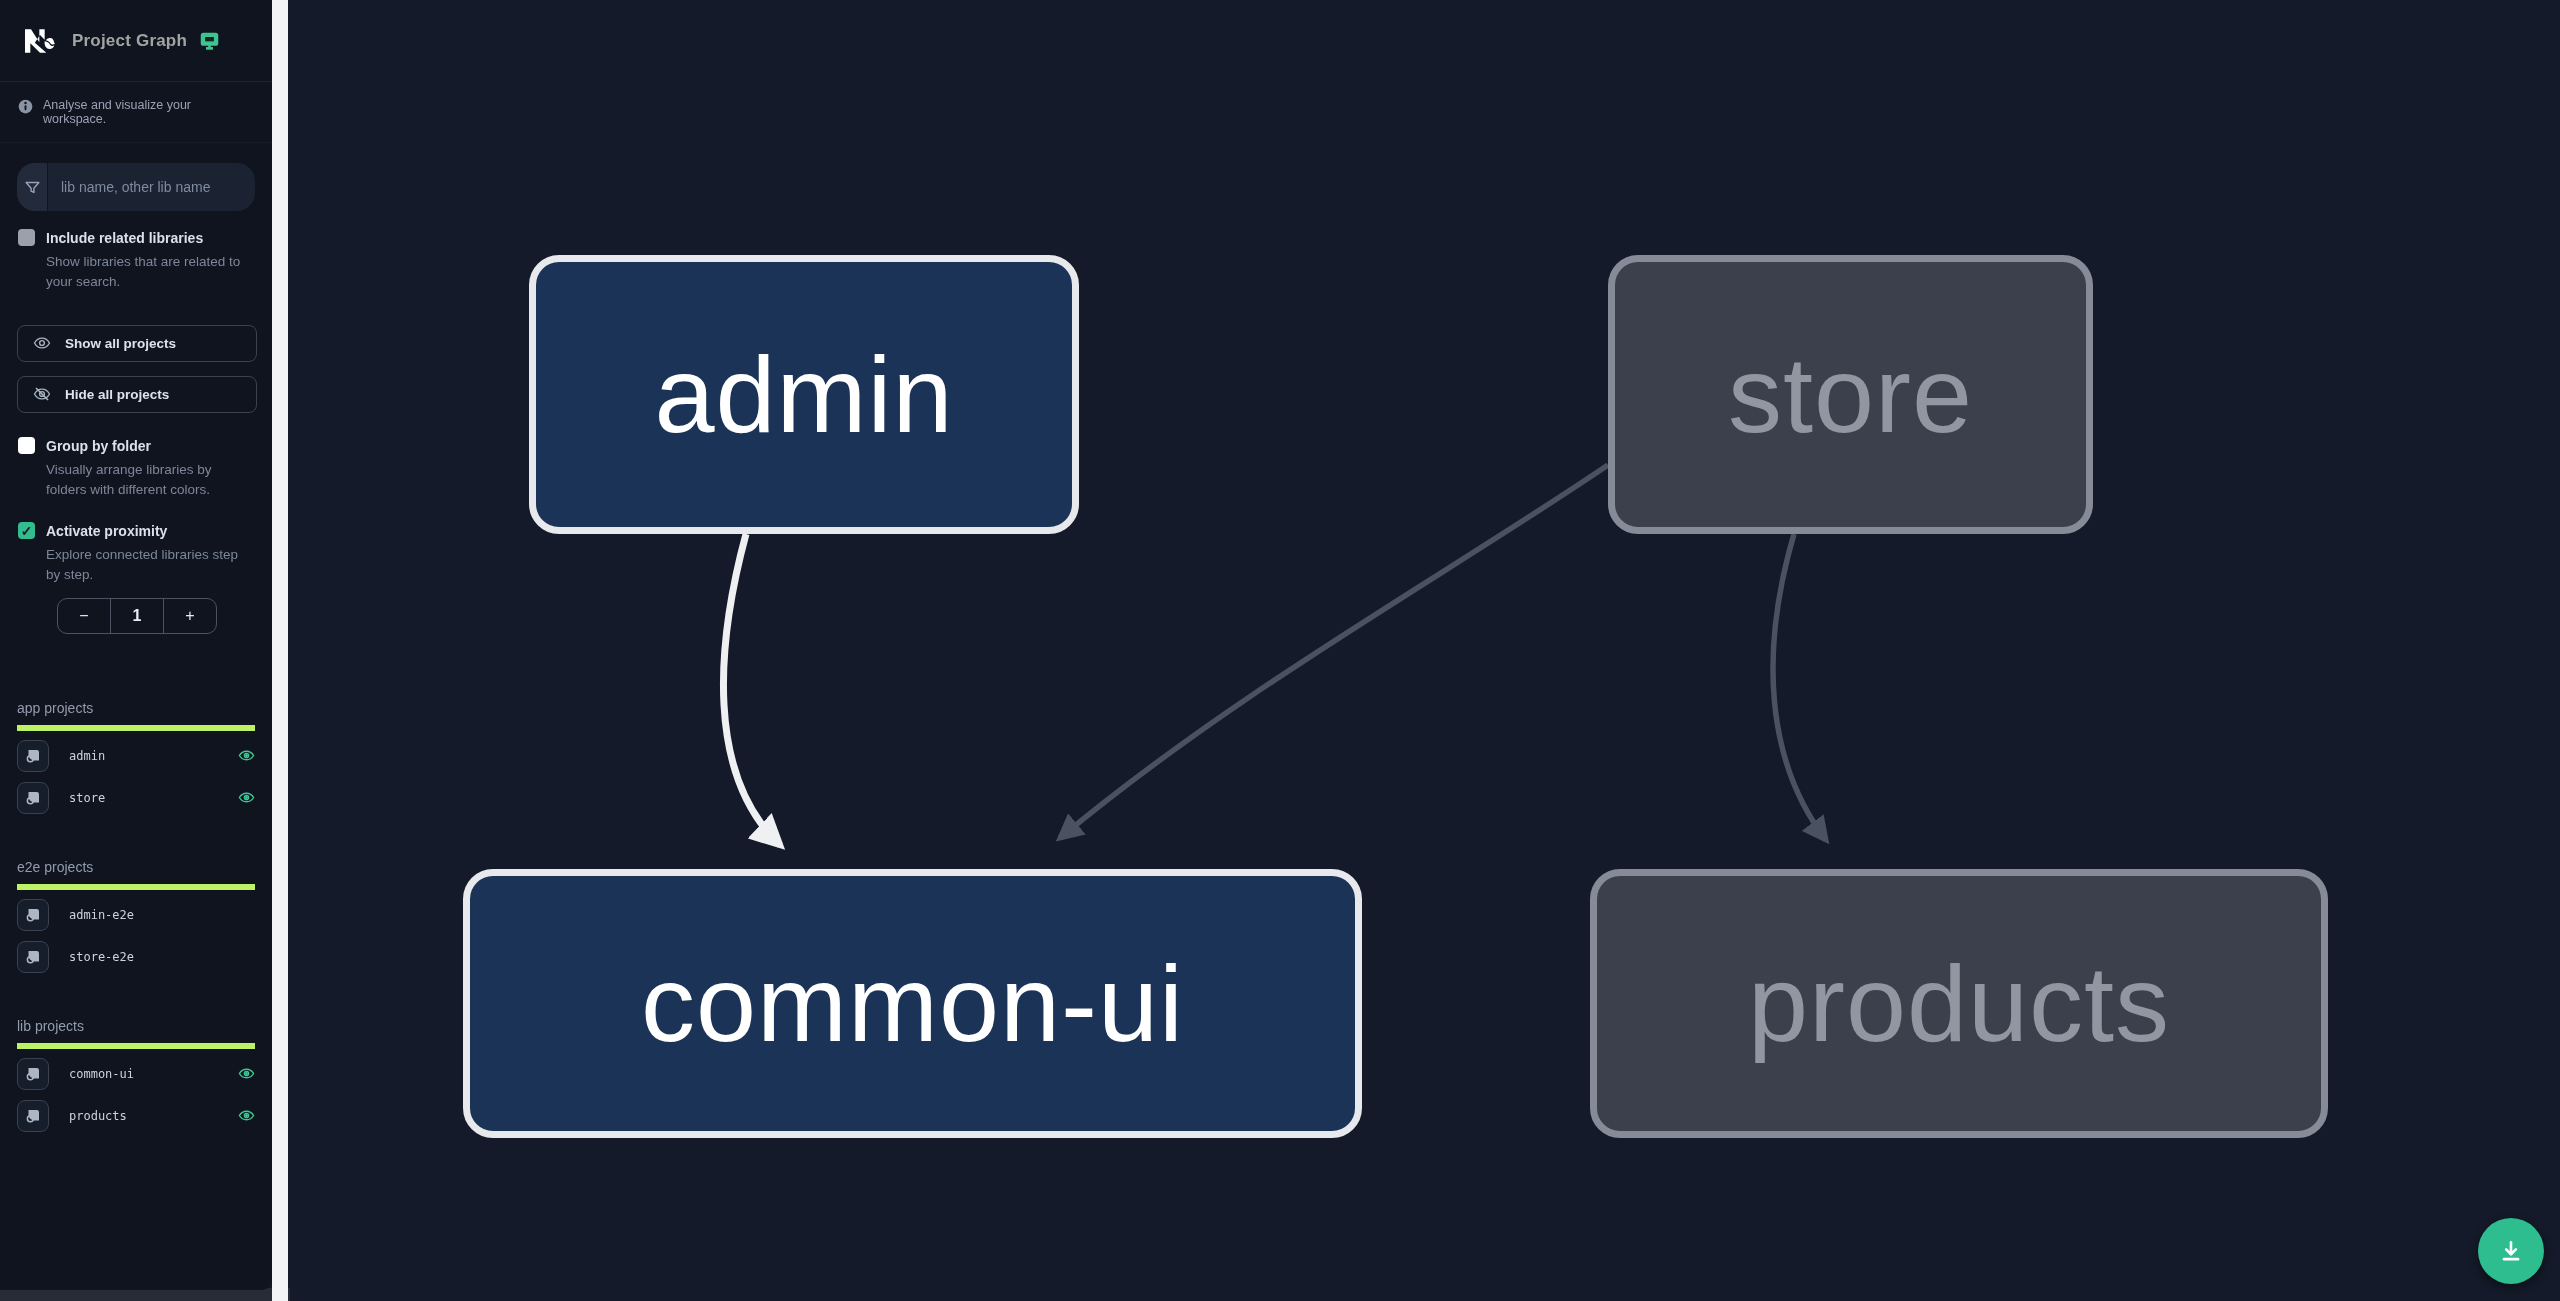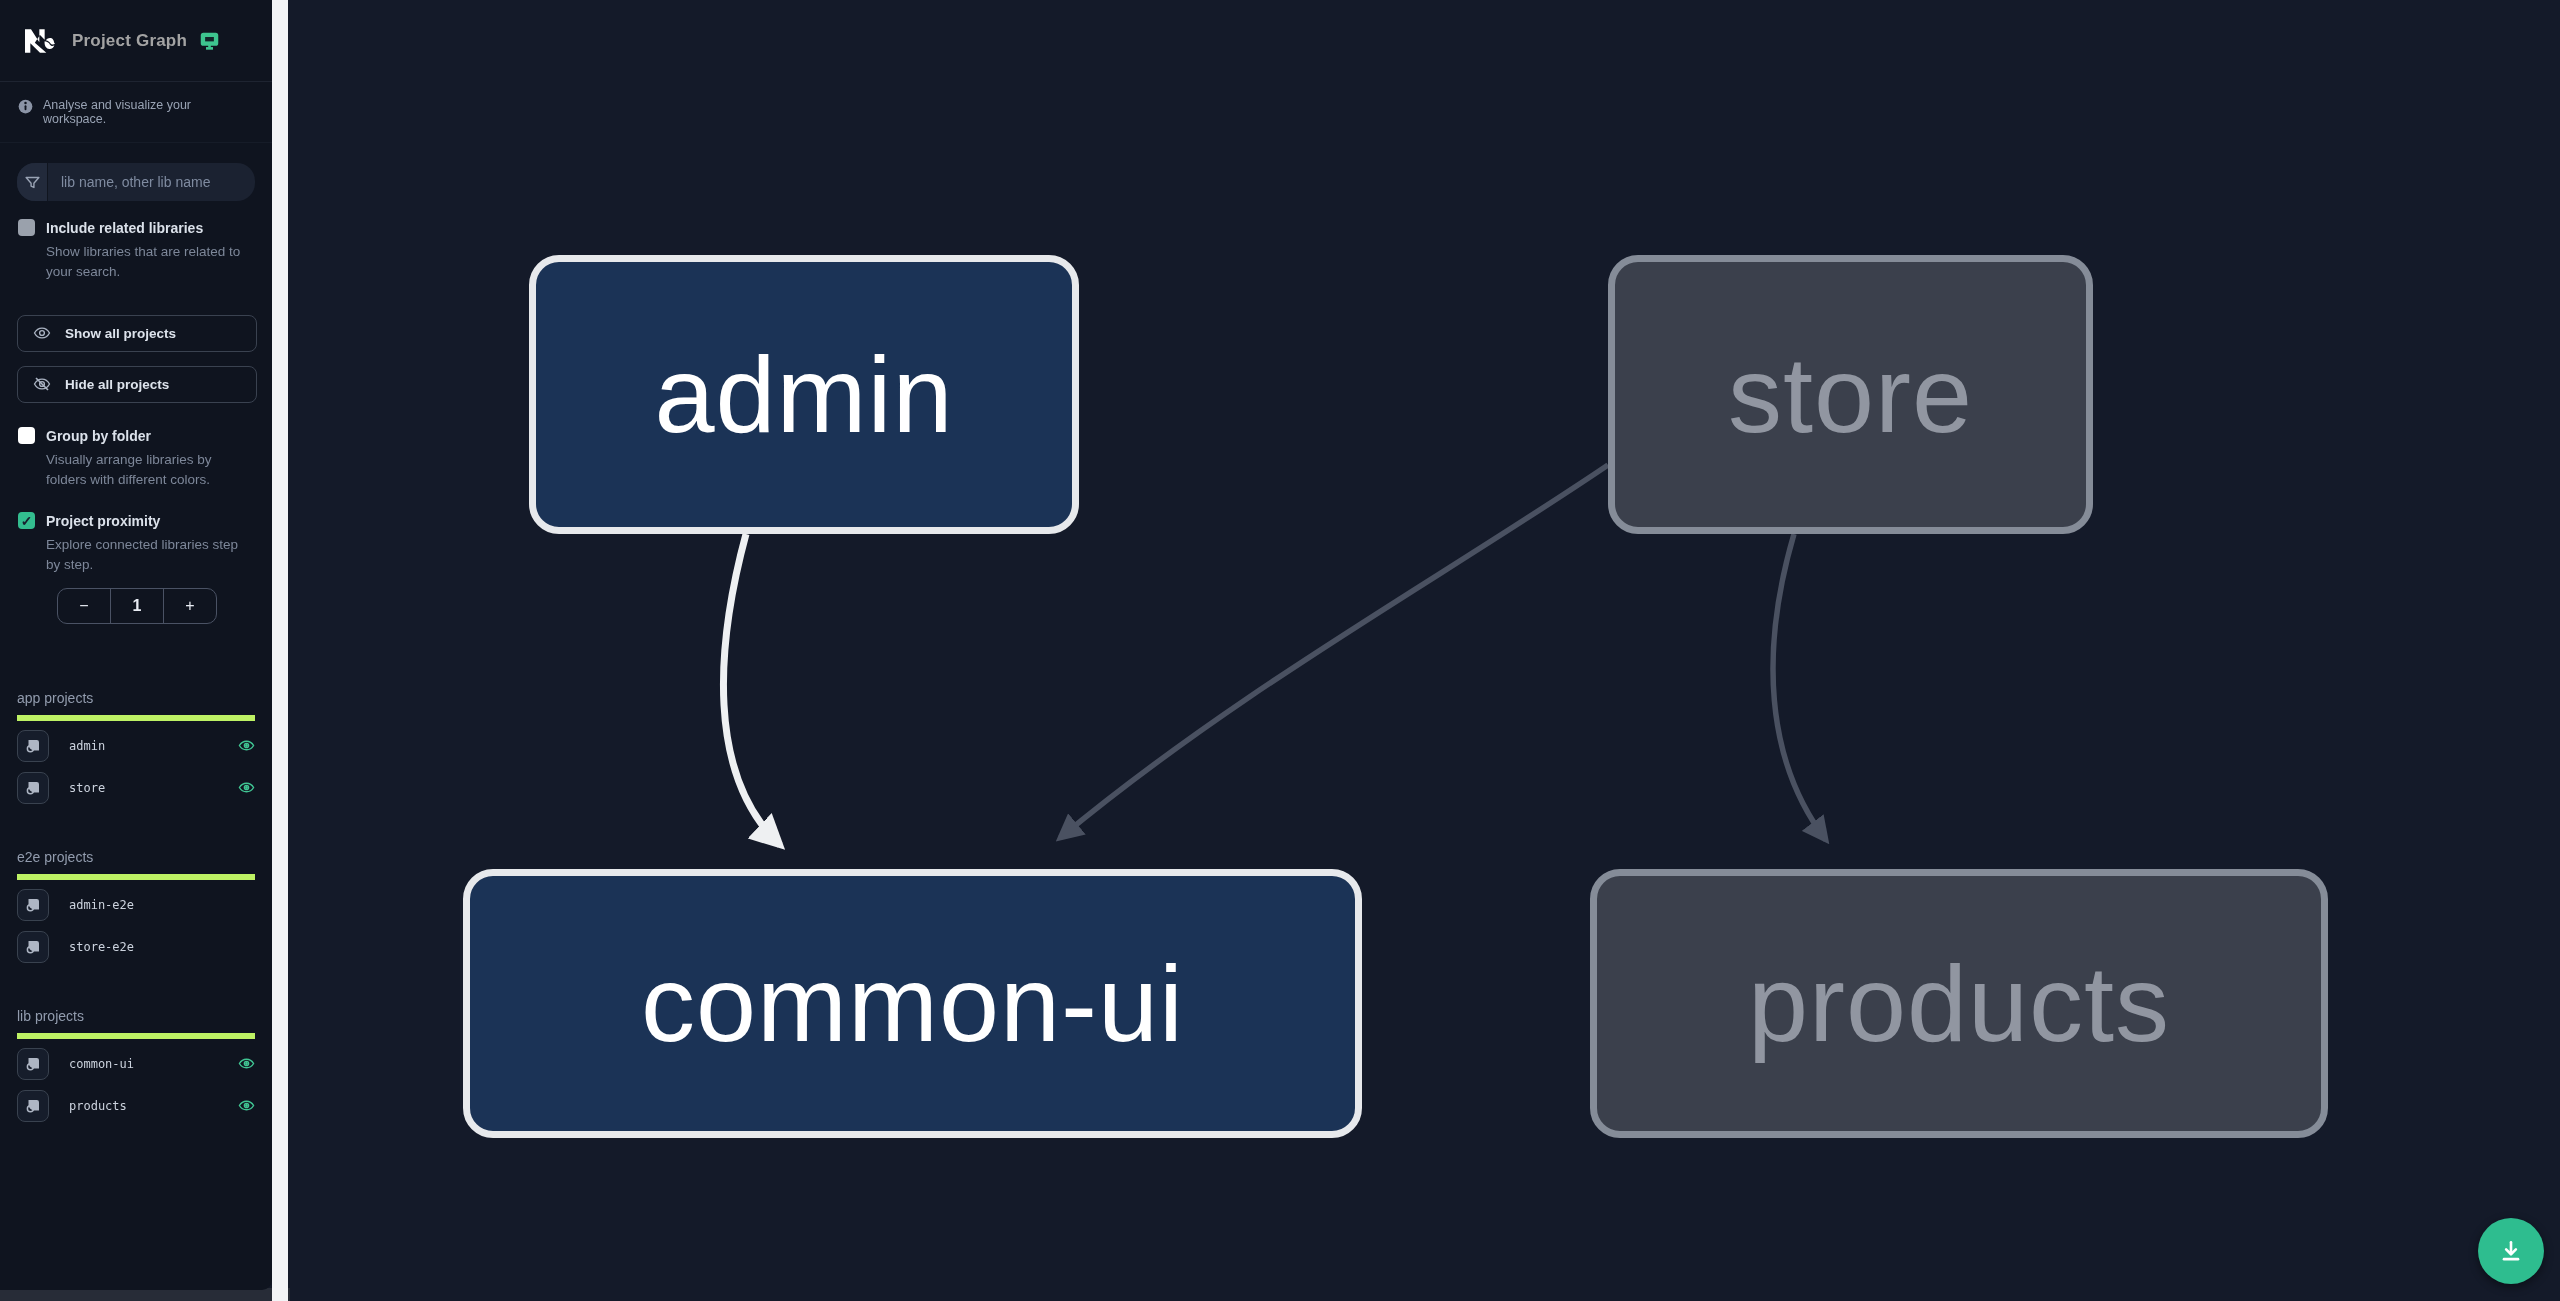--- a/index.html
+++ b/index.html
@@ -13,21 +13,21 @@
              background:#272c37; z-index:2; }
   .resizer { position:absolute; left:272px; top:0; width:16px; height:1301px;
              background:#f3f4f6; z-index:4; }
 
   .sb-header { height:82px; display:flex; align-items:center; padding:0 20px; gap:12px;
                border-bottom:1px solid #1e2431; }
   .sb-title { font-size:17px; font-weight:bold; color:#a3a3a3; letter-spacing:.2px; }
   .sb-sub { display:flex; gap:10px; padding:16px 18px; font-size:12.5px; color:#99a3b4;
             border-bottom:1px solid #161c28; align-items:flex-start; }
 
-  .search-box { margin:20px 17px 0; height:38px; display:flex; border-radius:18px;
+  .search-box { margin:20px 17px 0; height:48px; display:flex; border-radius:18px;
                 overflow:hidden; background:#1b2231; }
   .search-icon-cell { width:40px; display:flex; align-items:center; justify-content:center;
                 background:#222a3b; border-right:1px solid #10151f; }
   .search-input { flex:1; background:transparent; border:none; outline:none; color:#c7cfdd;
                 padding:0 13px; font-size:14px; font-family:"Liberation Sans",sans-serif; }
   .search-input::placeholder { color:#7f8ba0; }
 
   .opt { padding:0 18px; }
   .opt-row { display:flex; align-items:flex-end; gap:11px; }
   .cbx { width:17px; height:17px; border-radius:4px; flex:0 0 auto; }
@@ -153,21 +153,21 @@
     <div class="opt-row">
       <span class="cbx white"></span>
       <span class="opt-label">Group by folder</span>
     </div>
     <div class="opt-desc">Visually arrange libraries by folders with different colors.</div>
   </div>
 
   <div class="opt" style="margin-top:22px">
     <div class="opt-row">
       <span class="cbx checked">✓</span>
-      <span class="opt-label">Project proximity</span>
+      <span class="opt-label">Activate proximity</span>
     </div>
     <div class="opt-desc">Explore connected libraries step by step.</div>
   </div>
 
   <div class="stepper">
     <div>−</div>
     <div class="sep step-val">1</div>
     <div class="sep">+</div>
   </div>
 

